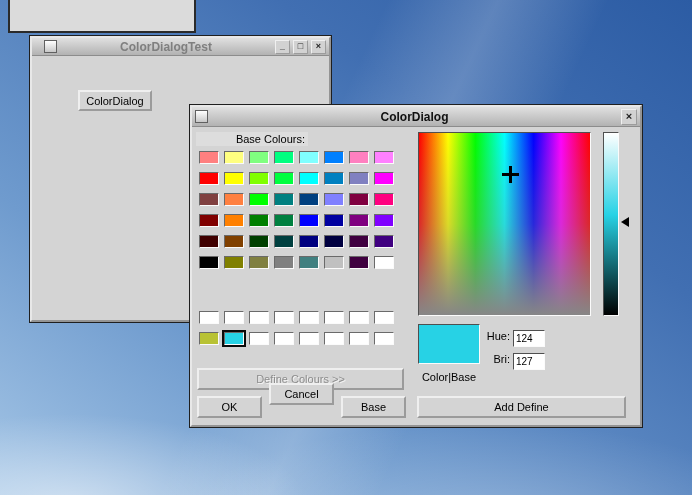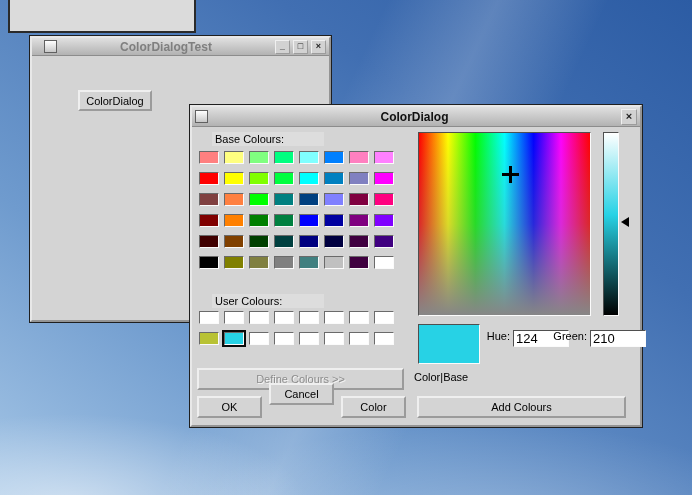--- a/index.html
+++ b/index.html
@@ -44,21 +44,21 @@
   .test-window { left:30px; top:36px; width:301px; height:286px; }
   .test-window .titlebar { height:18px;padding-left:12px; }
   .test-body { position:relative; height:262px; }
   .colordialog-btn { left:46px; top:34px; width:74px; height:21px; }
 
   
   .dialog-window { left:190px; top:105px; width:452px; height:322px; }
   .dialog-window .titlebar { height:20px; }
   .dialog-body { position:relative; height:296px; background:#d4d4d4; }
 
-  .section-label { position:absolute; left:20px; width:112px; background:#dddddd; padding:1px 3px; }
+  .section-label { position:absolute; left:4px; width:112px; background:#dddddd; padding:1px 3px;text-align:right; }
 
   .color-grid { position:absolute; display:grid; grid-template-columns:repeat(8, 20px); gap:8px 5px; }
   #base-grid { left:7px; top:24px; }
   #user-grid { left:7px; top:184px; }
   .swatch { width:20px; height:13px; border:1px solid; border-color:#6a6a6a #fbfbfb #fbfbfb #6a6a6a; }
   .swatch.selected { box-shadow:0 0 0 2px #0a0a0a; }
 
   .define-btn { left:5px;   top:241px; width:207px; height:22px; }
   .ok-btn     { left:5px;   top:269px; width:65px;  height:22px; }
   .cancel-btn { left:77px;  top:256px; width:65px;  height:22px; }
@@ -72,30 +72,30 @@
   }
   .crosshair { position:absolute; left:83px; top:33px; width:17px; height:17px; }
   .crosshair::before { content:""; position:absolute; left:7px; top:0; width:3px; height:17px; background:#000; }
   .crosshair::after  { content:""; position:absolute; top:7px; left:0; width:17px; height:3px; background:#000; }
 
   .lum-bar   { position:absolute; left:411px; top:5px; width:16px; height:184px; }
   .lum-arrow { position:absolute; left:429px; top:90px; width:0; height:0;
                border-top:5px solid transparent; border-bottom:5px solid transparent; border-right:8px solid #000; }
 
   .preview { position:absolute; left:226px; top:197px; width:62px; height:40px; }
-  .colorbase-label { position:absolute; left:222px; top:244px; width:70px; text-align:left; }
+  .colorbase-label { position:absolute; left:222px; top:244px; width:70px; text-align:center; }
 
   .field-col { position:absolute; top:203px; }
   .field-col.hsb { left:275px; }
   .field-col.rgb { left:352px; }
   .field-row { display:flex; align-items:flex-start; margin-bottom:6px; height:17px; }
   .field-label { width:46px; text-align:right; padding-right:3px; }
-  .field-input { width:56px; height:17px; background:#fff; padding:0 2px;
+  .field-input { width:32px; height:17px; background:#fff; padding:0 2px;
                  border:1px solid; border-color:#4f4f4f #fbfbfb #fbfbfb #4f4f4f;
-                 font-family:"Liberation Sans", sans-serif; font-size:13px; color:#000; }
+                 font-family:"Liberation Sans", sans-serif; font-size:10px; color:#000; }
 </style>
 </head>
 <body>
 
 <div class="partial-window"></div>
 
 <div class="window test-window">
   <div class="titlebar inactive">
     <span class="tb-icon"></span>
     <span class="title">ColorDialogTest</span>
@@ -161,21 +161,20 @@
         <div class="swatch" style="background: rgb(0, 0, 0);"></div>
         <div class="swatch" style="background: rgb(128, 128, 0);"></div>
         <div class="swatch" style="background: rgb(128, 128, 64);"></div>
         <div class="swatch" style="background: rgb(128, 128, 128);"></div>
         <div class="swatch" style="background: rgb(64, 128, 128);"></div>
         <div class="swatch" style="background: rgb(192, 192, 192);"></div>
         <div class="swatch" style="background: rgb(64, 0, 64);"></div>
         <div class="swatch" style="background: rgb(255, 255, 255);"></div>
       </div>
 
-    <div class="section-label" style="top:167px">User Colours:</div>
     <div class="color-grid" id="user-grid">
         <div class="swatch" style="background: rgb(255, 255, 255);"></div>
         <div class="swatch" style="background: rgb(255, 255, 255);"></div>
         <div class="swatch" style="background: rgb(255, 255, 255);"></div>
         <div class="swatch" style="background: rgb(255, 255, 255);"></div>
         <div class="swatch" style="background: rgb(255, 255, 255);"></div>
         <div class="swatch" style="background: rgb(255, 255, 255);"></div>
         <div class="swatch" style="background: rgb(255, 255, 255);"></div>
         <div class="swatch" style="background: rgb(255, 255, 255);"></div>
         <div class="swatch" style="background: rgb(184, 194, 52);"></div>
@@ -184,40 +183,40 @@
         <div class="swatch" style="background: rgb(255, 255, 255);"></div>
         <div class="swatch" style="background: rgb(255, 255, 255);"></div>
         <div class="swatch" style="background: rgb(255, 255, 255);"></div>
         <div class="swatch" style="background: rgb(255, 255, 255);"></div>
         <div class="swatch" style="background: rgb(255, 255, 255);"></div>
       </div>
 
     <button class="btn ok-btn">OK</button>
     <button class="btn disabled define-btn">Define Colours &gt;&gt;</button>
     <button class="btn cancel-btn">Cancel</button>
-    <button class="btn help-btn">Color</button>
+    <button class="btn help-btn">Base</button>
 
     <div class="hs-picker sunken">
       <div class="crosshair"></div>
     </div>
     <div class="lum-bar sunken" style="background: linear-gradient(rgb(255, 255, 255) 0%, rgb(39, 210, 229) 45%, rgb(0, 0, 0) 100%);"></div>
     <div class="lum-arrow"></div>
 
     <div class="preview sunken" style="background: rgb(39, 210, 229);"></div>
     <div class="colorbase-label">Color|Base</div>
 
     <div class="field-col hsb">
       <div class="field-row">
         <span class="field-label">Hue:</span>
         <input class="field-input" value="124" style="">
       </div>
+      <div class="field-row">
+        <span class="field-label">Bri:</span>
+        <input class="field-input" value="127" style="">
+      </div>
     </div>
 
     <div class="field-col rgb">
-      <div class="field-row">
-        <span class="field-label">Green:</span>
-        <input class="field-input" value="210" style="">
-      </div>
     </div>
 
-    <button class="btn add-btn">Add Colours</button>
+    <button class="btn add-btn">Add Define</button>
   </div>
 </div>
 
 </body></html>

